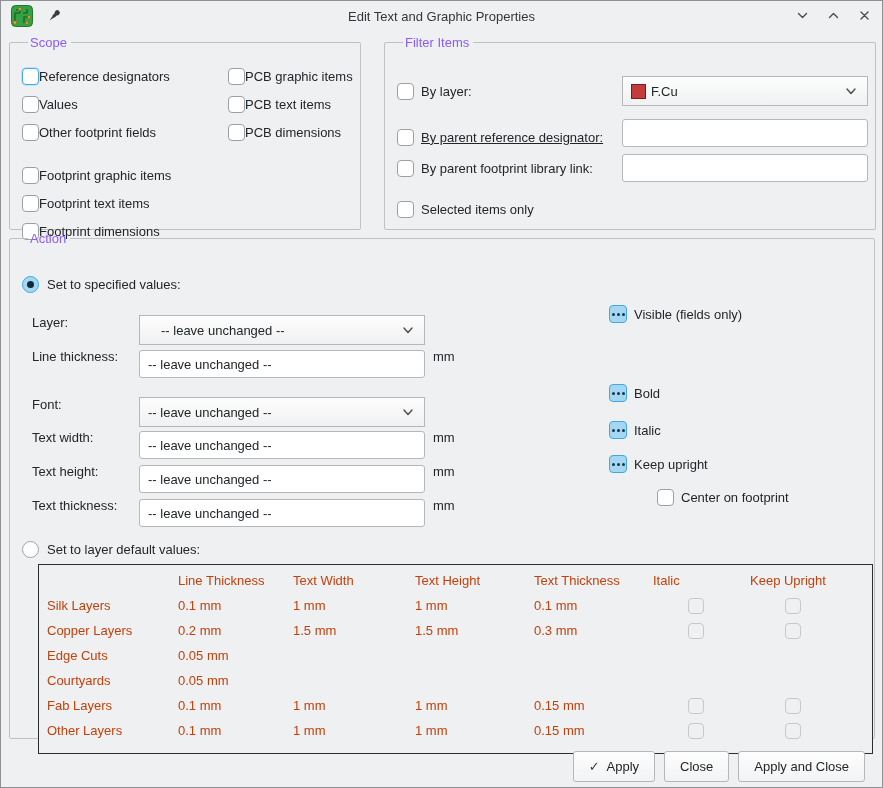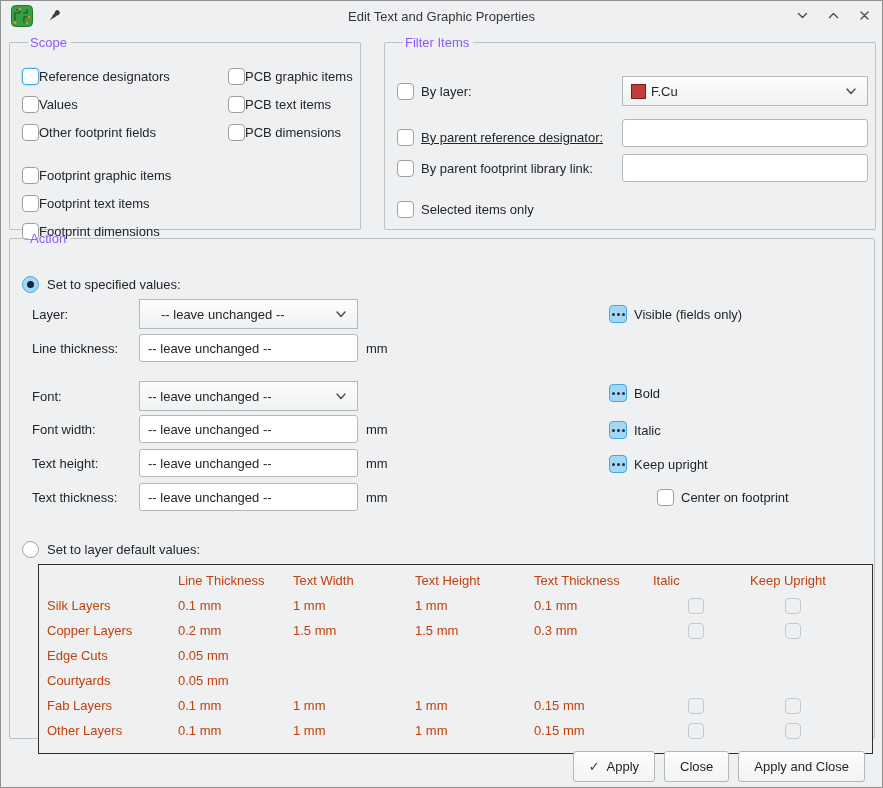--- a/index.html
+++ b/index.html
@@ -56,21 +56,21 @@
   .f1 { top:26px; } .f1f { top:26px; }
   .f2 { top:78px;text-decoration:underline; } .f2f { top:69px; }
   .f3 { top:109px; } .f3f { top:104px; }
   .f4 { top:150px; }
 
   
   .radiorow { position:absolute; left:12px; display:flex; align-items:center; gap:8px; height:18px; }
   .rr1 { top:29px; } .rr2 { top:294px; }
   .arow { position:absolute; left:22px; display:flex; align-items:center; }
   .arow .flabel { width:107px; flex:none; }
-  .arow .combo, .arow .tinput { width:219px; }
+  .arow .combo, .arow .tinput { width:286px;margin-top:16px; }
   .arow .unit { margin-left:8px; }
   .a1 { top:53px; } .a2 { top:88px; } .a3 { top:135px; } .a4 { top:169px; } .a5 { top:203px; } .a6 { top:237px; }
   .combo.swpad { padding-left:21px; }
   .ritem { position:absolute; left:599px; display:flex; align-items:center; gap:7px; height:18px; }
   .rv1 { top:59px; } .rv2 { top:138px; } .rv3 { top:175px; } .rv4 { top:209px; } .rv5 { top:242px;margin-left:48px; }
 
   
   .deftable { position:absolute; left:28px; top:318px; width:835px; height:190px; border:1px solid #2e2e2e; color:#c2410c; background:#eff0f1; overflow:hidden; }
   .tgrid { display:grid; grid-template-columns:139px 115px 122px 119px 119px 97px 122px; grid-auto-rows:25px; padding-top:3px; }
   .tc { display:flex; align-items:center; }
@@ -224,21 +224,21 @@
       <span class="flabel">Font:</span>
       <div class="combo">
         <span>-- leave unchanged --</span>
         <svg class="chev" width="14" height="14" viewBox="0 0 14 14">
             <polyline points="3,5 7,9.5 11,5" fill="none" stroke="#4a4d50" stroke-width="1.4" stroke-linecap="round" stroke-linejoin="round"></polyline>
           </svg>
       </div>
     </div>
 
     <div class="arow a4">
-      <span class="flabel">Font width:</span>
+      <span class="flabel">Text width:</span>
       <input class="tinput" type="text" value="-- leave unchanged --" style="">
       <span class="unit">mm</span>
     </div>
 
     <div class="arow a5">
       <span class="flabel">Text height:</span>
       <input class="tinput" type="text" value="-- leave unchanged --" style="">
       <span class="unit">mm</span>
     </div>
 

